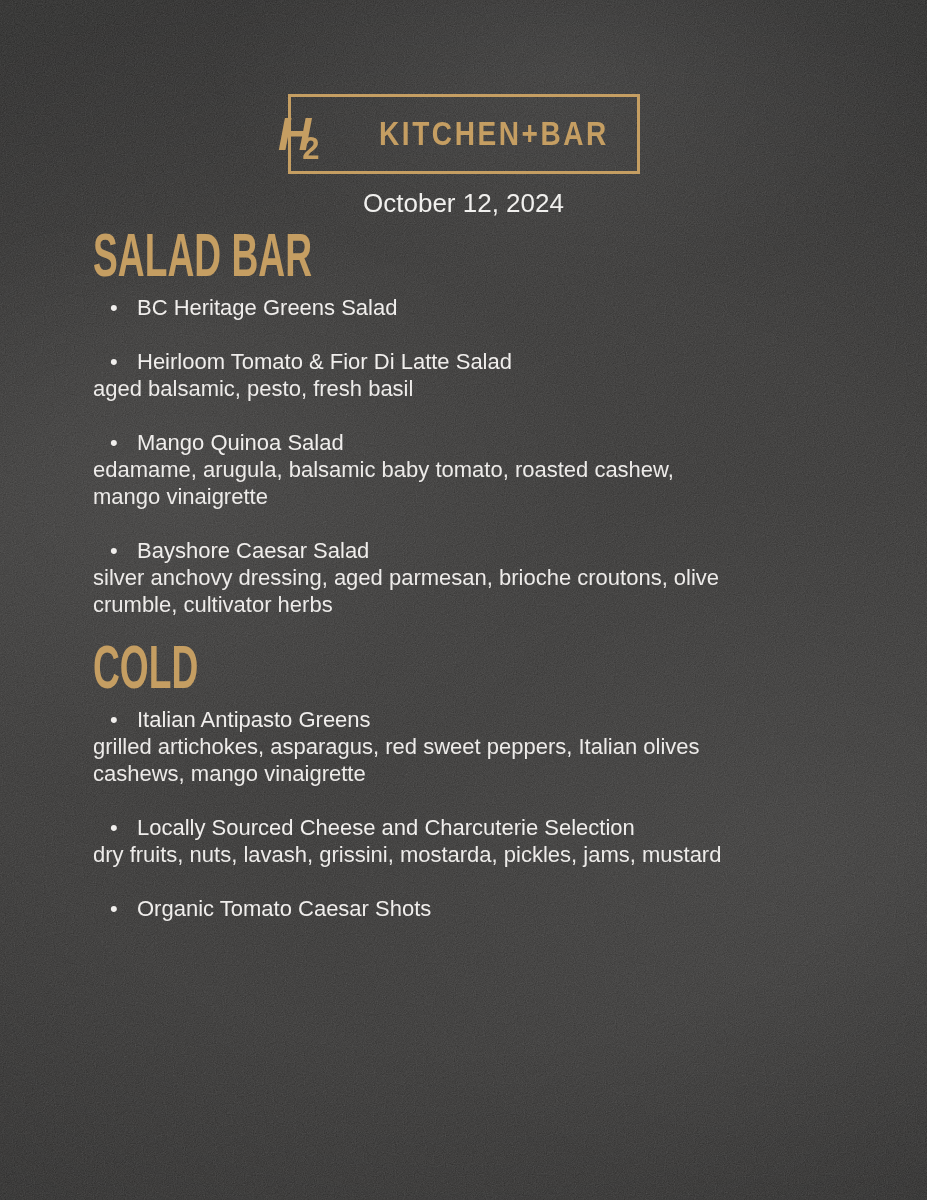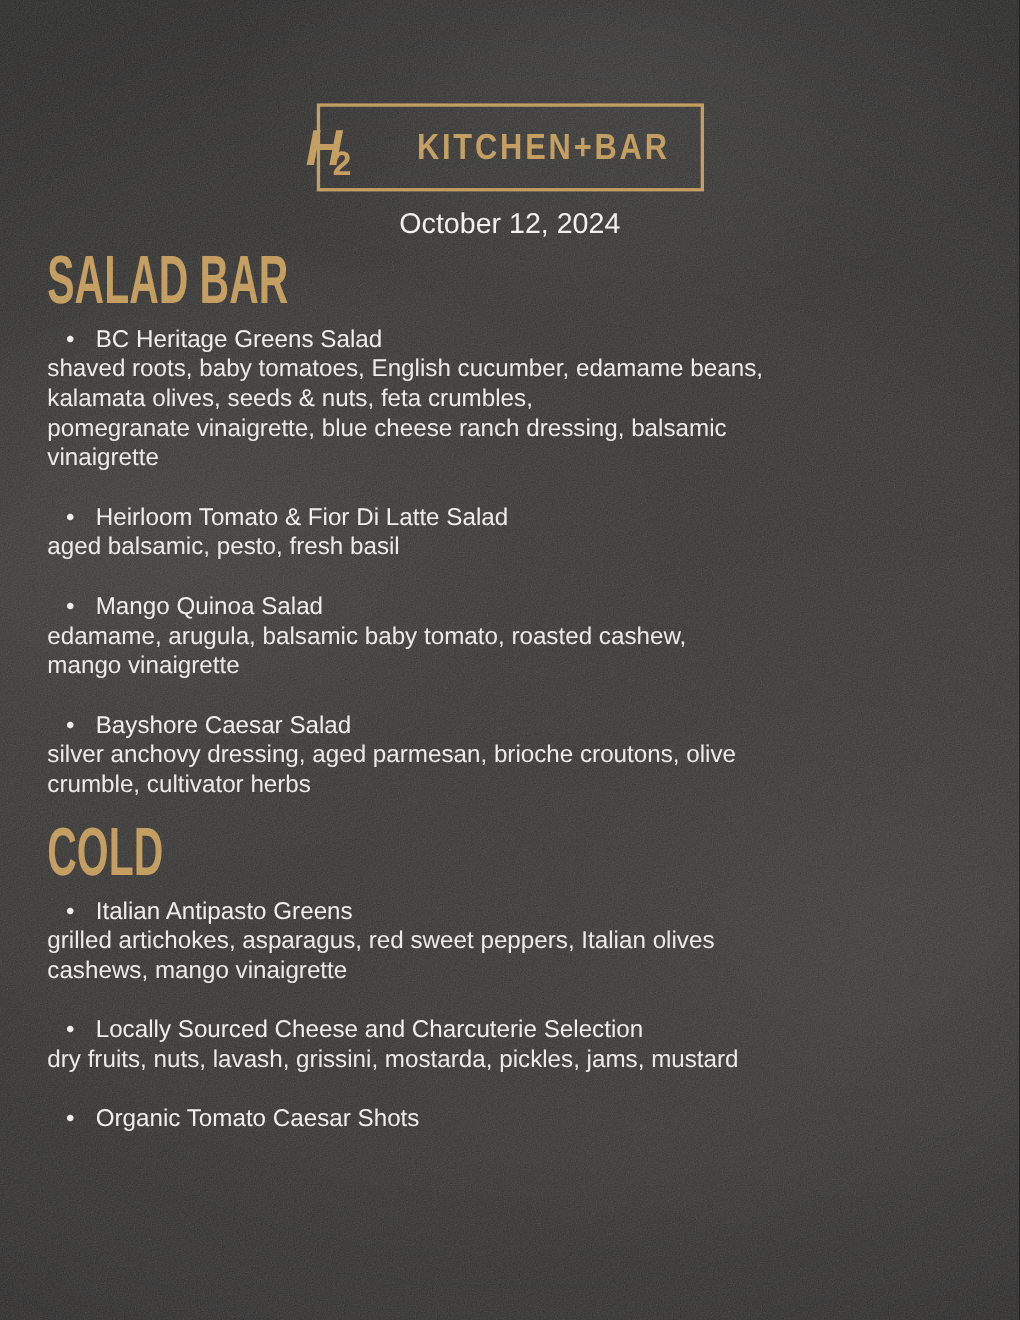--- a/index.html
+++ b/index.html
@@ -59,21 +59,21 @@
     font-size:64px; font-weight:bold; line-height:1;
     color:#f5f4f2;
     letter-spacing:0px;
     transform:scaleX(0.62); transform-origin:center center;
     white-space:nowrap;
   }
   .date-wrap { margin-top:14px; text-align:center; }
   .date { font-size:26px; line-height:30px; color:#f1f0ee; }
 
   
-  .menu { padding:0 40px 0 43px; }
+  .menu { padding:0 40px 0 93px; }
   .section-heading {
     margin-top:6px; margin-bottom:8px;
     font-size:62px; font-weight:bold; line-height:1;
     color:#c59e62;
     transform:scaleX(0.60); transform-origin:left center;
     white-space:nowrap;
   }
   .section + .section .section-heading { margin-top:18px; }
   .item { margin-top:0; }
   .item + .item { margin-top:27px; }
@@ -119,24 +119,20 @@
     <div class="menu">
 
       <div class="section">
         <div class="section-heading">SALAD BAR</div>
 
         <div class="item">
           <div class="name-row">
             <span class="bullet">•</span>
             <span class="item-name">BC Heritage Greens Salad</span>
           </div>
-          <div class="item-desc">shaved roots, baby tomatoes, English cucumber, edamame beans,
-kalamata olives, seeds &amp; nuts, feta crumbles,
-pomegranate vinaigrette, blue cheese ranch dressing, balsamic
-vinaigrette</div>
         </div>
 
         <div class="item">
           <div class="name-row">
             <span class="bullet">•</span>
             <span class="item-name">Heirloom Tomato &amp; Fior Di Latte Salad</span>
           </div>
           <div class="item-desc">aged balsamic, pesto, fresh basil</div>
         </div>
 

